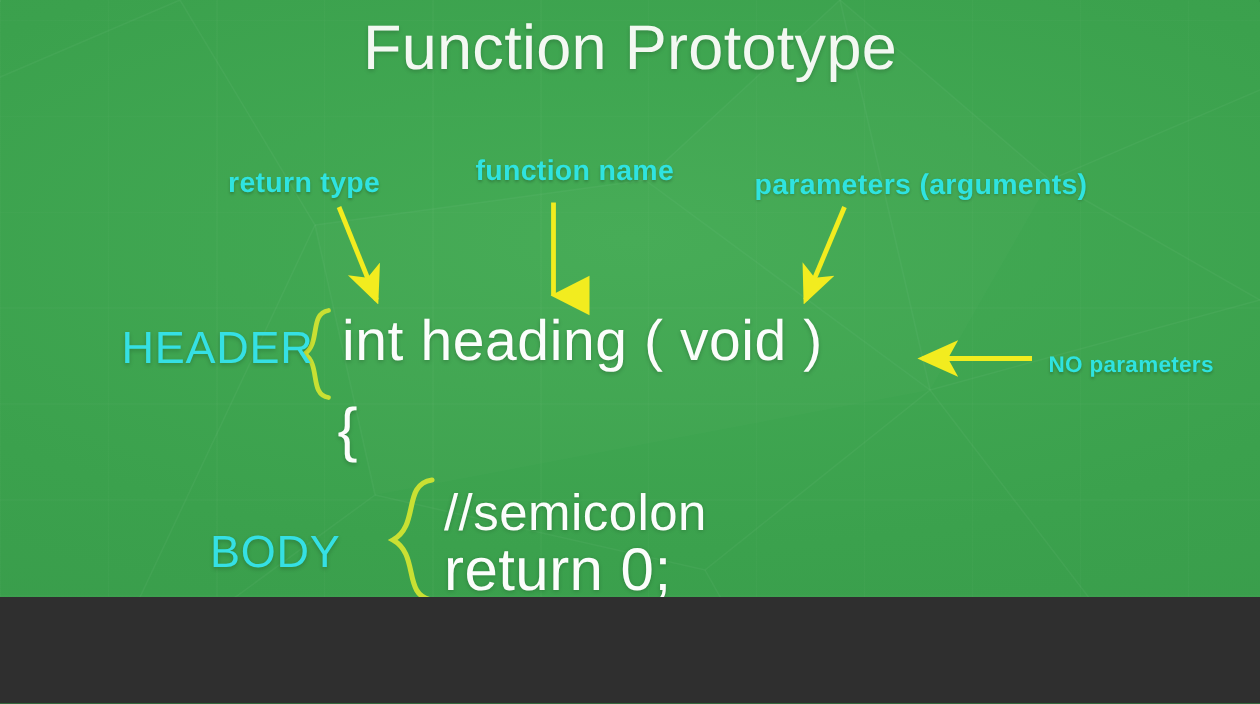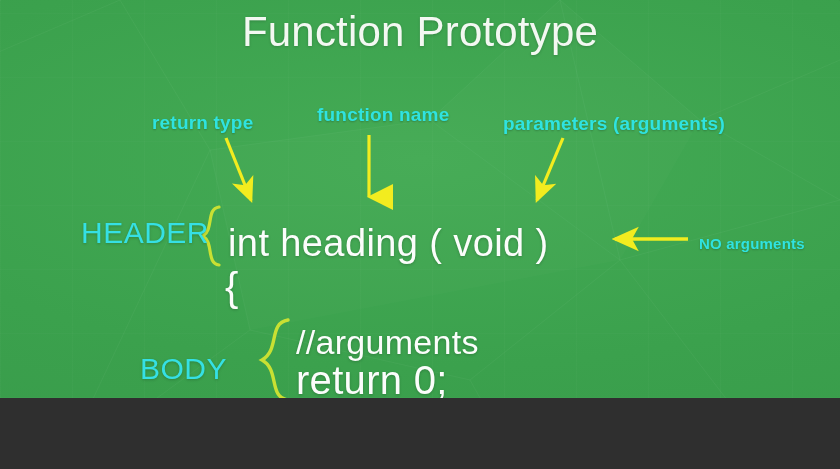--- a/index.html
+++ b/index.html
@@ -74,21 +74,21 @@
   #label-header { left: 47px; top: 216px; margin-left: 34px; }
   #label-body  { left: 140px; top: 352px; text-align: center; }
 
   .code {
     position: absolute;
     color: #fbfdfb;
     font-weight: 400;
     white-space: pre;
     text-shadow: 0 1px 3px rgba(0,0,0,0.2);
   }
-  #code-signature { left: 228px; top: 207px; font-size: 38px; letter-spacing: 0.4px; margin-top: 15px; }
+  #code-signature { left: 228px; top: 207px; font-size: 38px; letter-spacing: 0.4px; }
   #code-open-brace { left: 225px; top: 265px; font-size: 40px; }
   #code-statements { left: 296px; top: 323px; font-size: 34px; letter-spacing: 0.3px; }
   #code-return { left: 296px; top: 358px; font-size: 40px; letter-spacing: 0.3px; }
   #code-close-brace { left: 227px; top: 408px; font-size: 40px; }
 
   #arrows { position: absolute; inset: 0; pointer-events: none; }
 </style>
 </head>
 <body>
 
@@ -136,25 +136,25 @@
 
     <path d="M288 320 C268 323 280 350 262 360 C280 370 268 397 288 400" fill="none" stroke="#c9e033" stroke-width="3.4" stroke-linecap="round"></path>
   </svg>
 
   <div id="content">
     <div class="title">Function Prototype</div>
 
     <div class="callout" id="label-return-type">return type</div>
     <div class="callout" id="label-function-name">function name</div>
     <div class="callout" id="label-parameters">parameters (arguments)</div>
-    <div class="callout" id="label-no-semicolon">NO arguments</div>
+    <div class="callout" id="label-no-semicolon">NO parameters</div>
 
     <div class="section-label" id="label-header">HEADER</div>
     <div class="section-label" id="label-body">BODY</div>
 
     <div class="code" id="code-signature">int heading ( void )</div>
     <div class="code" id="code-open-brace">{</div>
-    <div class="code" id="code-statements">//arguments</div>
+    <div class="code" id="code-statements">//semicolon</div>
     <div class="code" id="code-return">return 0;</div>
     <div class="code" id="code-close-brace">}</div>
   </div>
 
 </div>
 
 </body></html>

